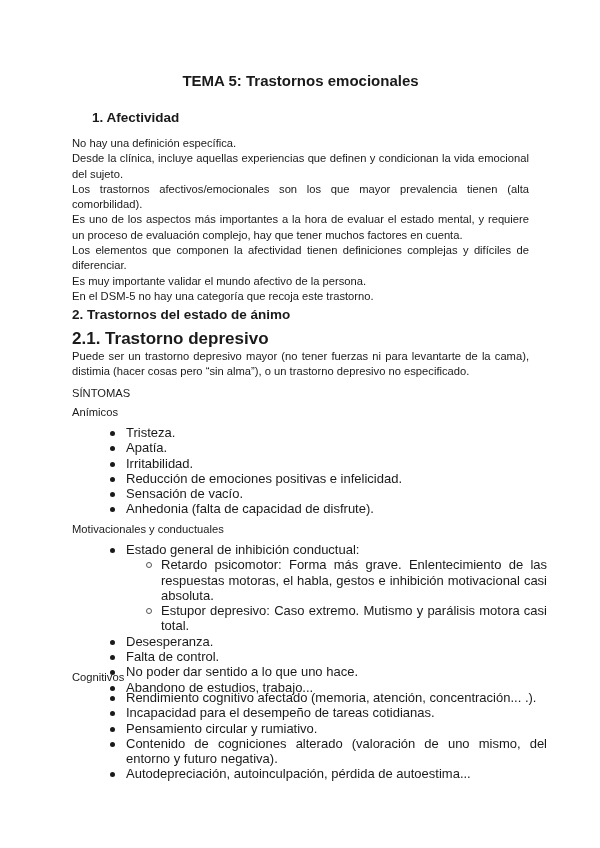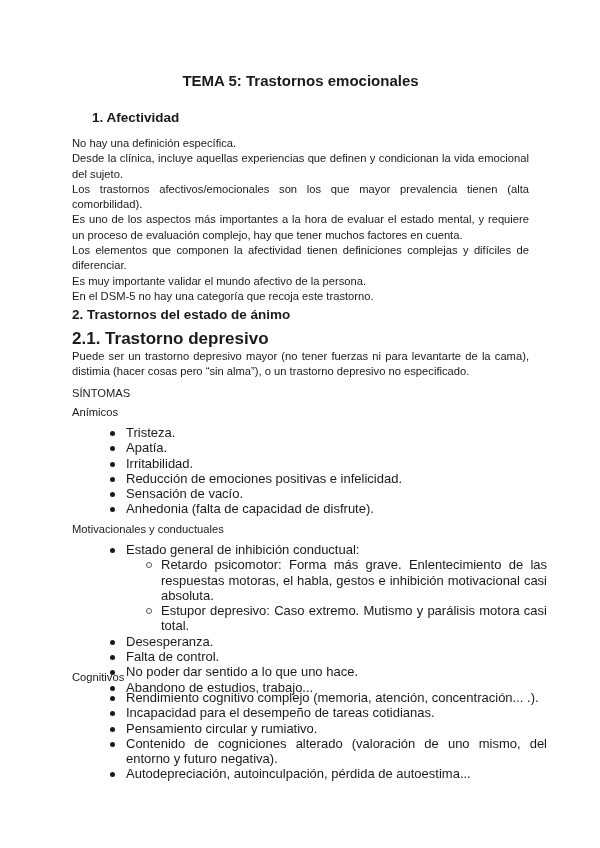--- a/index.html
+++ b/index.html
@@ -87,20 +87,20 @@
     </li>
     <li>Desesperanza.</li>
     <li>Falta de control.</li>
     <li>No poder dar sentido a lo que uno hace.</li>
     <li>Abandono de estudios, trabajo...</li>
   </ul>
 
   <div class="label" style="top:671px;">Cognitivos</div>
 
   <ul class="blist just" style="top:690px;">
-    <li>Rendimiento cognitivo complejo (memoria, atención, concentración... .).</li>
+    <li>Rendimiento cognitivo afectado (memoria, atención, concentración... .).</li>
     <li>Incapacidad para el desempeño de tareas cotidianas.</li>
     <li>Pensamiento circular y rumiativo.</li>
     <li>Contenido de cogniciones alterado (valoración de uno mismo, del entorno y futuro negativa).</li>
     <li>Autodepreciación, autoinculpación, pérdida de autoestima...</li>
   </ul>
 
 </div>
 
 </body></html>

